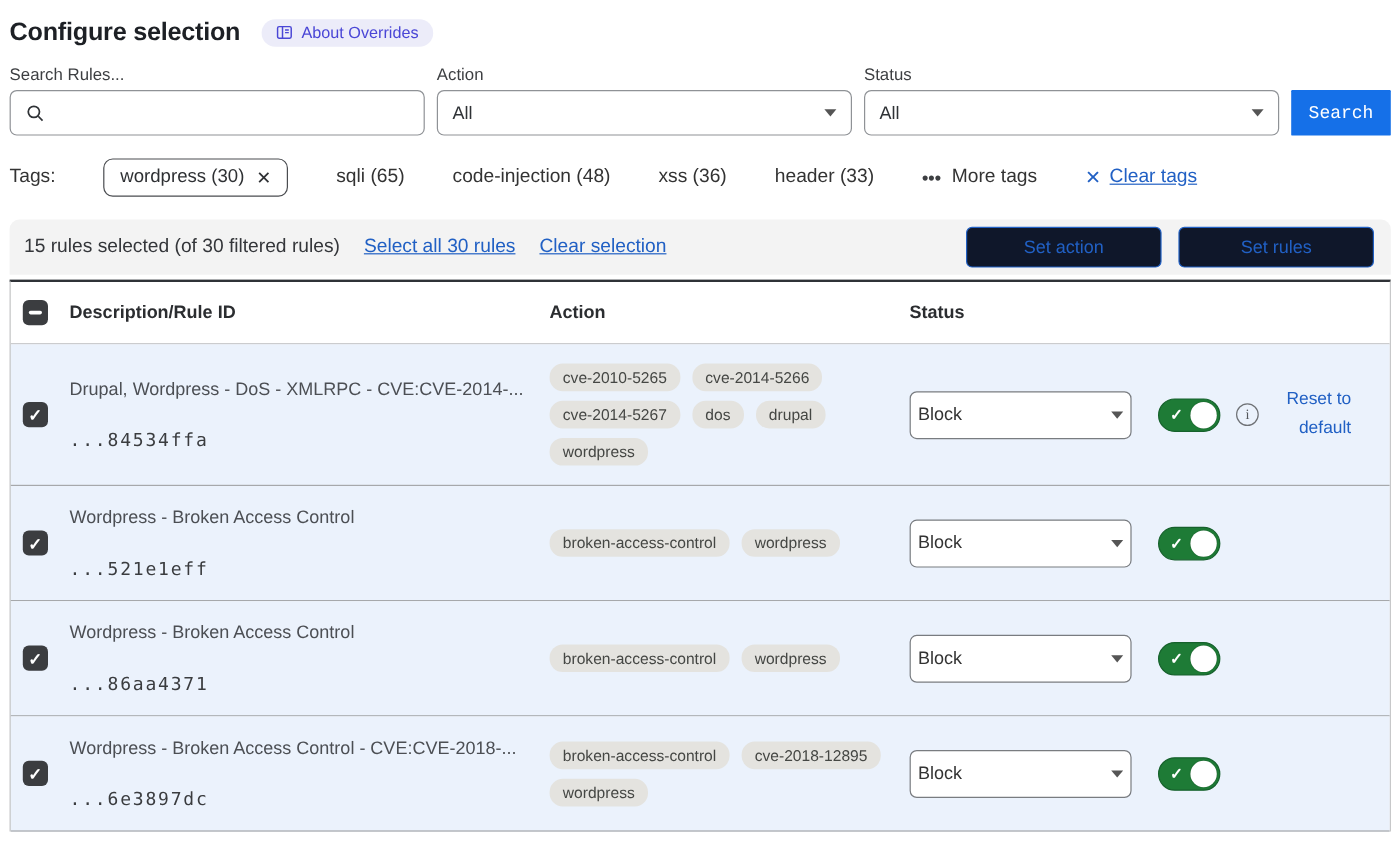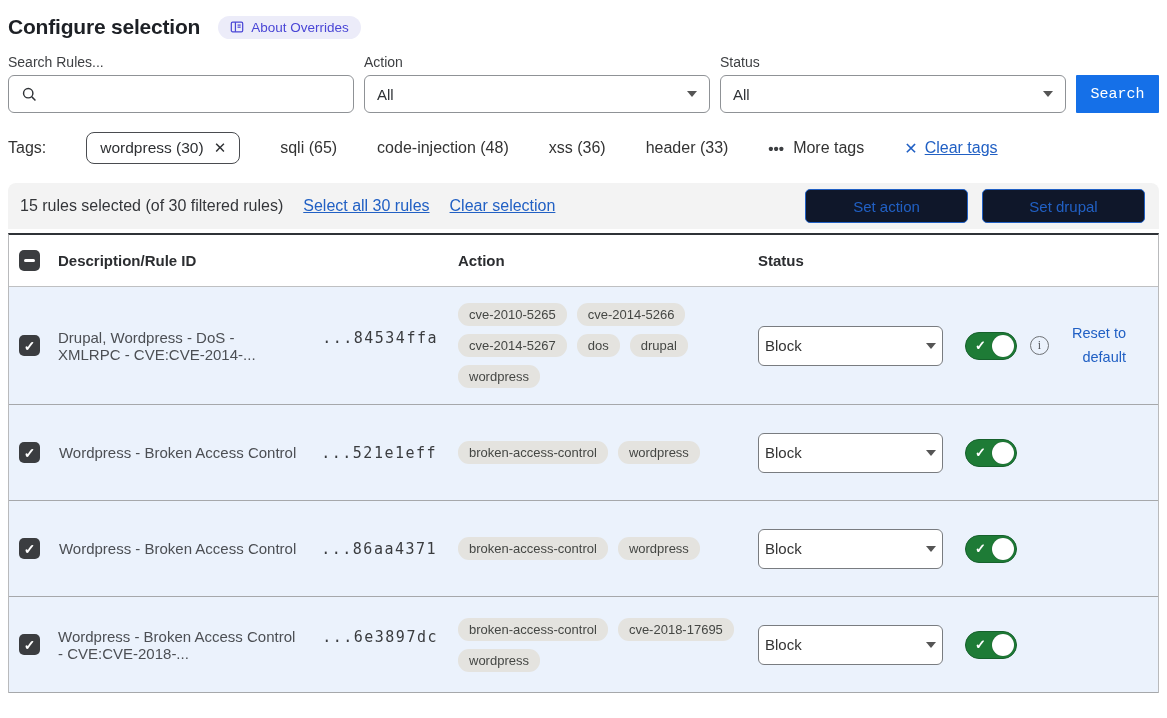--- a/index.html
+++ b/index.html
@@ -52,21 +52,21 @@
   .t-head { height: 52px; background: #fff; align-items: center; border-bottom: 1px solid #bfc0c2; }
   .t-head .col-label { font-size: 15px; font-weight: 700; color: #2b2d30; }
   .cell-check { padding-left: 10px; display: flex; align-items: center; }
   .data-row { background: var(--row-bg); border-bottom: 1px solid #a6a8ab; min-height: 96px; padding: 16px 0; align-items: center; }
 
   .cb { width: 21px; height: 21px; background: #3b3d40; border-radius: 5px; display: flex; align-items: center;
     justify-content: center; cursor: pointer; flex: none; }
   .cb.indeterminate::after { content: ""; width: 11px; height: 2.5px; background: #fff; border-radius: 2px; }
   .cb.checked::after { content: "\2713"; color: #fff; font-size: 14px; font-weight: 700; line-height: 1; }
 
-  .cell-desc { display: flex; justify-content: center; gap: 25px; padding-right: 20px; }
+  .cell-desc { display: flex; flex-direction: column; justify-content: center; gap: 25px; padding-right: 20px; }
   .desc-title { font-size: 15px; color: #4c4f54; }
   .rule-id { font-family: "DejaVu Sans Mono", monospace; font-size: 15px; color: #3a3c3f; letter-spacing: 1.5px; }
 
   .cell-tags { display: flex; flex-wrap: wrap; gap: 8px 10px; width: 285px; align-content: center; }
   .chip { background: var(--chip-bg); color: #454744; font-size: 13px; padding: 4px 11px; border-radius: 11px; white-space: nowrap; }
 
   .row-select { width: 185px; height: 40px; border: 1px solid #797c80; border-radius: 6px; background: #fff;
     display: flex; align-items: center; justify-content: space-between; padding: 0 6px; font-size: 15px; color: #333; cursor: pointer; }
 
   .cell-status { display: flex; align-items: center; gap: 13px; padding-left: 2px; }
@@ -148,21 +148,21 @@
       <span class="label">Clear tags</span>
     </span>
   </div>
 
   <div class="selection-bar">
     <span class="selection-summary">15 rules selected (of 30 filtered rules)</span>
     <span class="sel-link">Select all 30 rules</span>
     <span class="sel-link">Clear selection</span>
     <span class="sel-spacer"></span>
     <button class="outline-btn">Set action</button>
-    <button class="outline-btn">Set drupal</button>
+    <button class="outline-btn">Set rules</button>
   </div>
 
   <div class="rules-table">
     <div class="t-row t-head">
       <div class="cell-check">
         <span class="cb indeterminate"></span>
       </div>
       <div class="col-label">Description/Rule ID</div>
       <div class="col-label">Action</div>
       <div class="col-label">Status</div>
@@ -257,21 +257,21 @@
   <div class="t-row data-row">
     <div class="cell-check">
       <span class="cb checked"></span>
     </div>
     <div class="cell-desc">
       <span class="desc-title">Wordpress - Broken Access Control - CVE:CVE-2018-...</span>
       <span class="rule-id">...6e3897dc</span>
     </div>
     <div class="cell-tags">
             <span class="chip">broken-access-control</span>
-            <span class="chip">cve-2018-17695</span>
+            <span class="chip">cve-2018-12895</span>
             <span class="chip">wordpress</span>
           </div>
     <div>
       <div class="row-select">
         <span>Block</span>
         <span class="caret"></span>
       </div>
     </div>
     <div class="cell-status">
       <span class="toggle">

